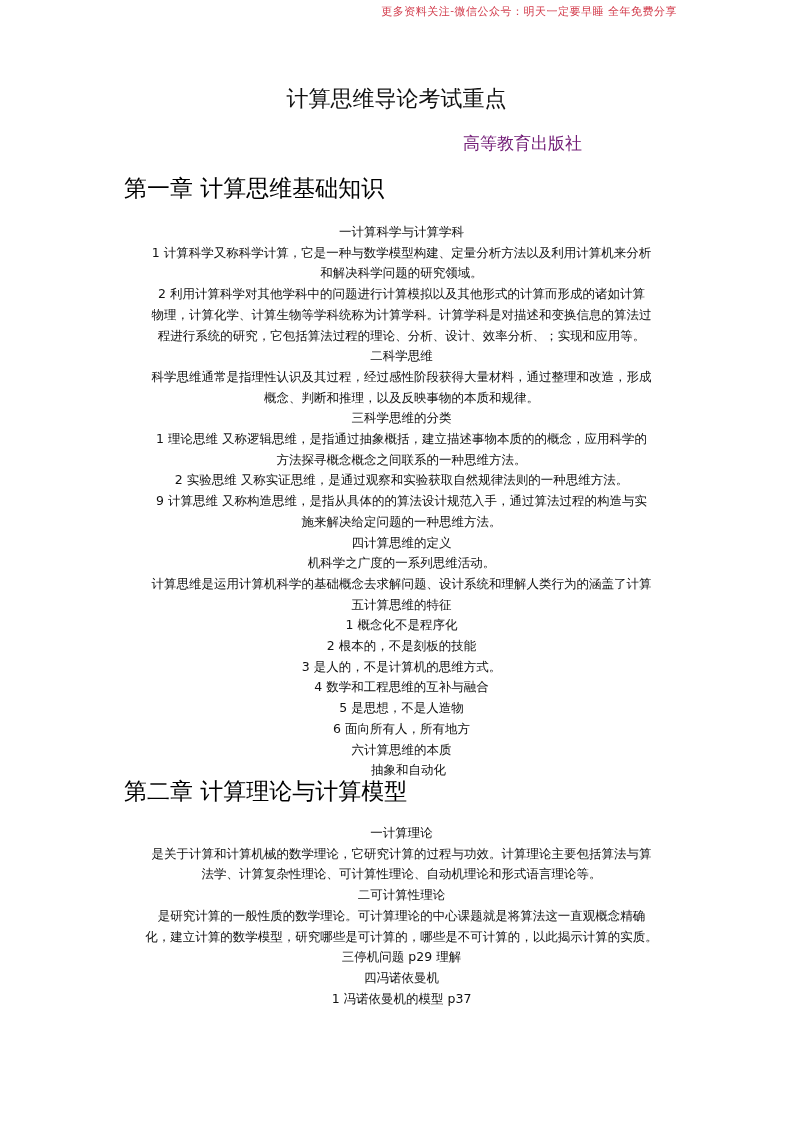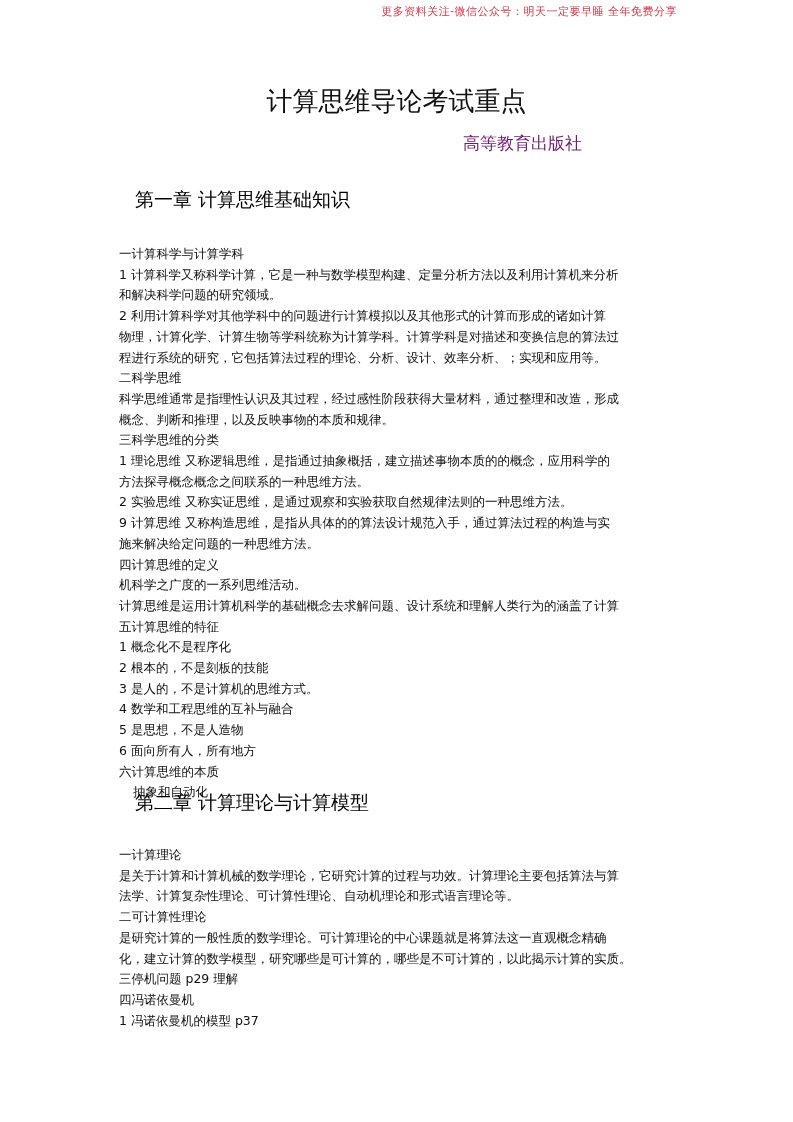--- a/index.html
+++ b/index.html
@@ -1,26 +1,26 @@
 <!DOCTYPE html>
 <html><head>
 <meta charset="utf-8">
 <style>
   html, body { margin: 0; padding: 0; background: #ffffff; }
   body { width: 793px; height: 1122px; position: relative; overflow: hidden;
          font-family: "DejaVu Sans", "Liberation Sans", sans-serif; color: #111; }
   .banner { position: absolute; top: 4px; left: 0; width: 645px; text-align: right;
             font-family: "DejaVu Serif", "Liberation Serif", serif; font-size: 11px; color: #d23a4a; letter-spacing: 0.5px; padding-left: 32px; }
   .title { position: absolute; top: 84px; left: 0; width: 793px; text-align: center;
-           font-family: "DejaVu Serif", "Liberation Serif", serif; font-size: 26px; color: #111; }
+           font-family: "DejaVu Serif", "Liberation Serif", serif; font-size: 22px; color: #111; }
   .publisher { position: absolute; top: 132px; left: 463px;
                font-family: Liberation Serif, serif; font-size: 17px; color: #701a75; }
   .content { position: absolute; left: 119px; width: 565px; }
-  .chapter { font-size: 19px; font-weight: normal; margin: 16px; line-height: 30px; color: #000; }
-  .line { font-size: 12.5px; line-height: 20.7px; white-space: nowrap; }
+  .chapter { font-size: 23px; font-weight: normal; margin: 5px; line-height: 30px; color: #000; }
+  .line { font-size: 12.5px; line-height: 20.7px; white-space: nowrap; text-align: center; }
   .indent { padding-left: 14px; }
 </style>
 </head>
 <body>
 
 <div class="banner">更多资料关注-微信公众号：明天一定要早睡 全年免费分享</div>
 <div class="title">计算思维导论考试重点</div>
 <div class="publisher">高等教育出版社</div>
 
 <div class="content" style="top:168px;">

